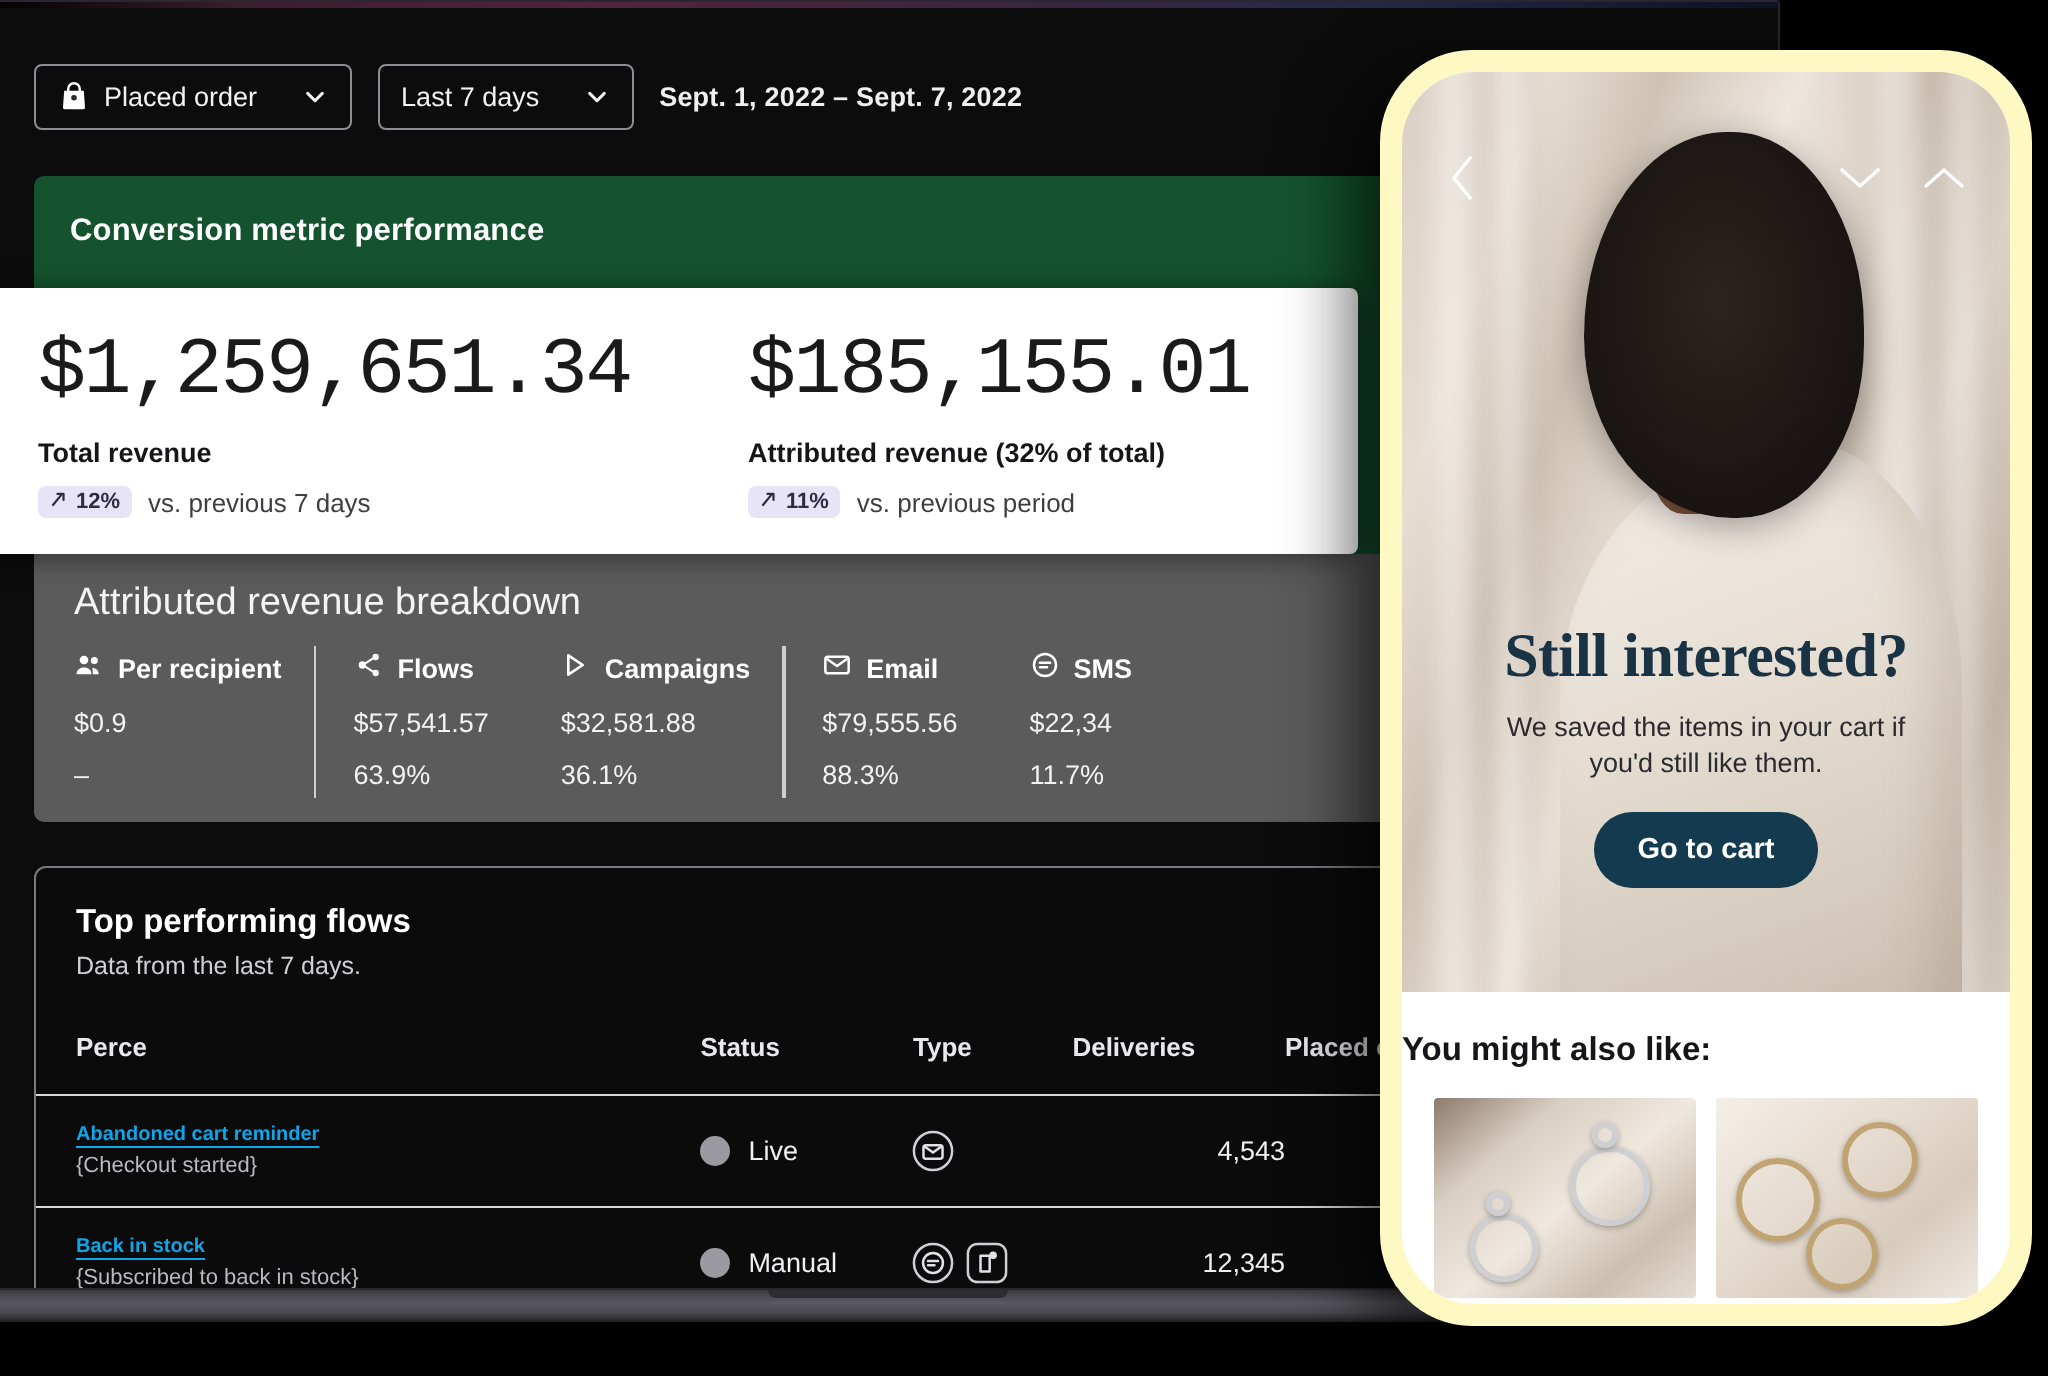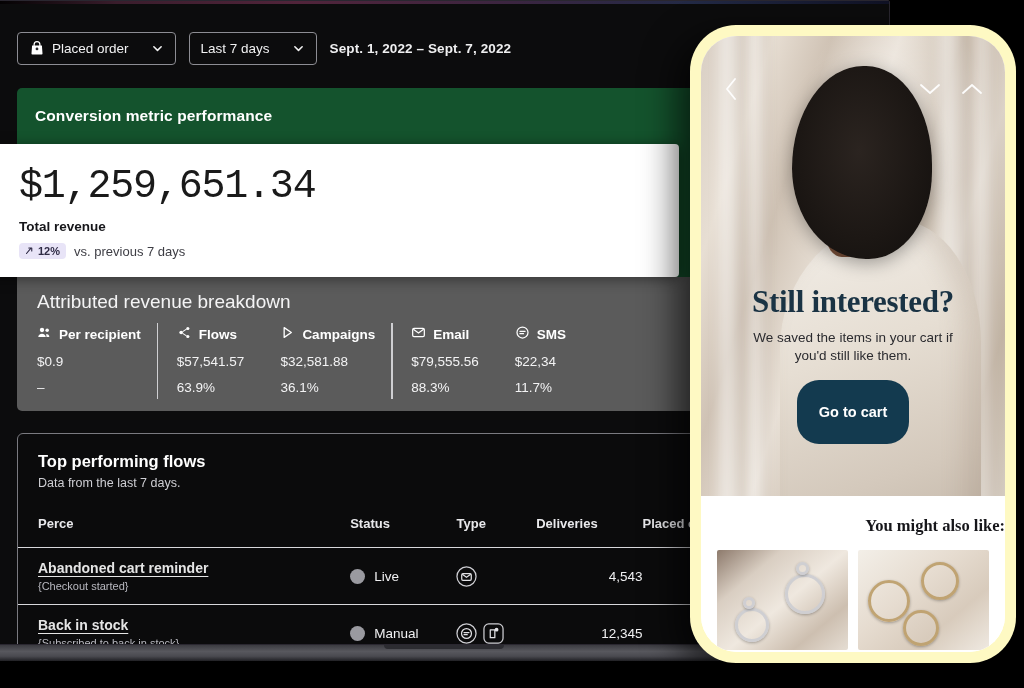--- a/index.html
+++ b/index.html
@@ -153,21 +153,21 @@
   .c-flow { padding-left:20px !important; width: 300px; }
   .c-status { width: 96px; }
   .c-type { width: 72px; }
   .c-deliv { width: 96px; text-align:right; }
   .c-placed { width: 120px; text-align:right; }
   .c-perc { width: 80px; text-align:right; padding-right:14px !important; }
   th.c-deliv, th.c-placed, th.c-perc { text-align:right; }
   th.c-status, th.c-type { text-align:left; }
 
   .flowname {
-    color:#e5e5e5; font-size:14px; font-weight:600; text-decoration: underline;
+    color:#0ea5e9; font-size:10px; font-weight:600; text-decoration: underline;
     text-underline-offset: 3px;
   }
   .flowtrig { color:#b9b9c0; font-size:11px; margin-top:4px; }
   .statuswrap { display:flex; align-items:center; gap:9px; }
   .dot { width:15px; height:15px; border-radius:50%; background:#9a9aa0; flex:none; }
   .statustxt { color:#f0f0f2; font-size:13.5px; }
   .typewrap { display:flex; align-items:center; gap:6px; }
   .tico {
     width:21px;height:21px;border-radius:50%;
     display:inline-flex;align-items:center;justify-content:center;
@@ -242,25 +242,25 @@
     font-family:"Liberation Serif", serif;
     font-size:31px; font-weight:700; color:#1a3344; letter-spacing:-.3px;
   }
   #subline {
     margin-top:9px; color:#2b2b2f; font-size:13.5px; line-height:1.35;
     padding: 0 46px;
   }
   #ctabtn {
     margin-top:15px; display:inline-block;
     background:#133a4f; color:#fff; border:none;
-    border-radius:22px; padding:24px 22px; font-size:14.5px; font-weight:600;
+    border-radius:22px; padding:11px 22px; font-size:14.5px; font-weight:600;
   }
   #recs { background:#fff; padding: 20px 0 0 0; height:156px; }
   #rectitle {
-    text-align:right; font-family:Liberation Serif, serif;
+    text-align:left; font-family:Liberation Sans, sans-serif;
     font-size:16.5px; font-weight:700; color:#16161a;
   }
   #recgrid { display:flex; gap:10px; padding: 14px 16px 0 16px; }
   .rec {
     flex:1; height:100px; border-radius:2px; position:relative; overflow:hidden;
   }
   .rec.a { background: linear-gradient(140deg,#8d7a6c 0%,#d9cec2 26%,#efe8df 52%,#cdbfb0 78%,#e5ddd3 100%); }
   .rec.b { background: linear-gradient(140deg,#f3efe8 0%,#e6dcd0 40%,#d8cbbc 70%,#efe9e1 100%); }
   .ring {
     position:absolute; border-radius:50%;
@@ -325,20 +325,35 @@
                       <svg width="9" height="9" viewBox="0 0 12 12">
                           <path d="M2 10 L7.4 3.4 M5 2.6h4v4" stroke="#2f2b45" stroke-width="1.5" fill="none" stroke-linecap="round" stroke-linejoin="round"></path>
                         </svg>
                     </span>
                     <span>12%</span>
                   </span>
                   <span class="cmptxt">vs. previous 7 days</span>
                 </div>
               </div>
 
+              <div class="rev">
+                <div class="big">$185,155.01</div>
+                <div class="lbl">Attributed revenue (32% of total)</div>
+                <div class="cmp">
+                  <span class="badge">
+                    <span class="arr">
+                      <svg width="9" height="9" viewBox="0 0 12 12">
+                          <path d="M2 10 L7.4 3.4 M5 2.6h4v4" stroke="#2f2b45" stroke-width="1.5" fill="none" stroke-linecap="round" stroke-linejoin="round"></path>
+                        </svg>
+                    </span>
+                    <span>11%</span>
+                  </span>
+                  <span class="cmptxt">vs. previous period</span>
+                </div>
+              </div>
             </div>
           </div>
         </div>
 
         <div id="breakdown">
           <div id="bdtitle">Attributed revenue breakdown</div>
           <div id="bdrow">
 
             <div class="bdcell">
               <div class="bdhead">

